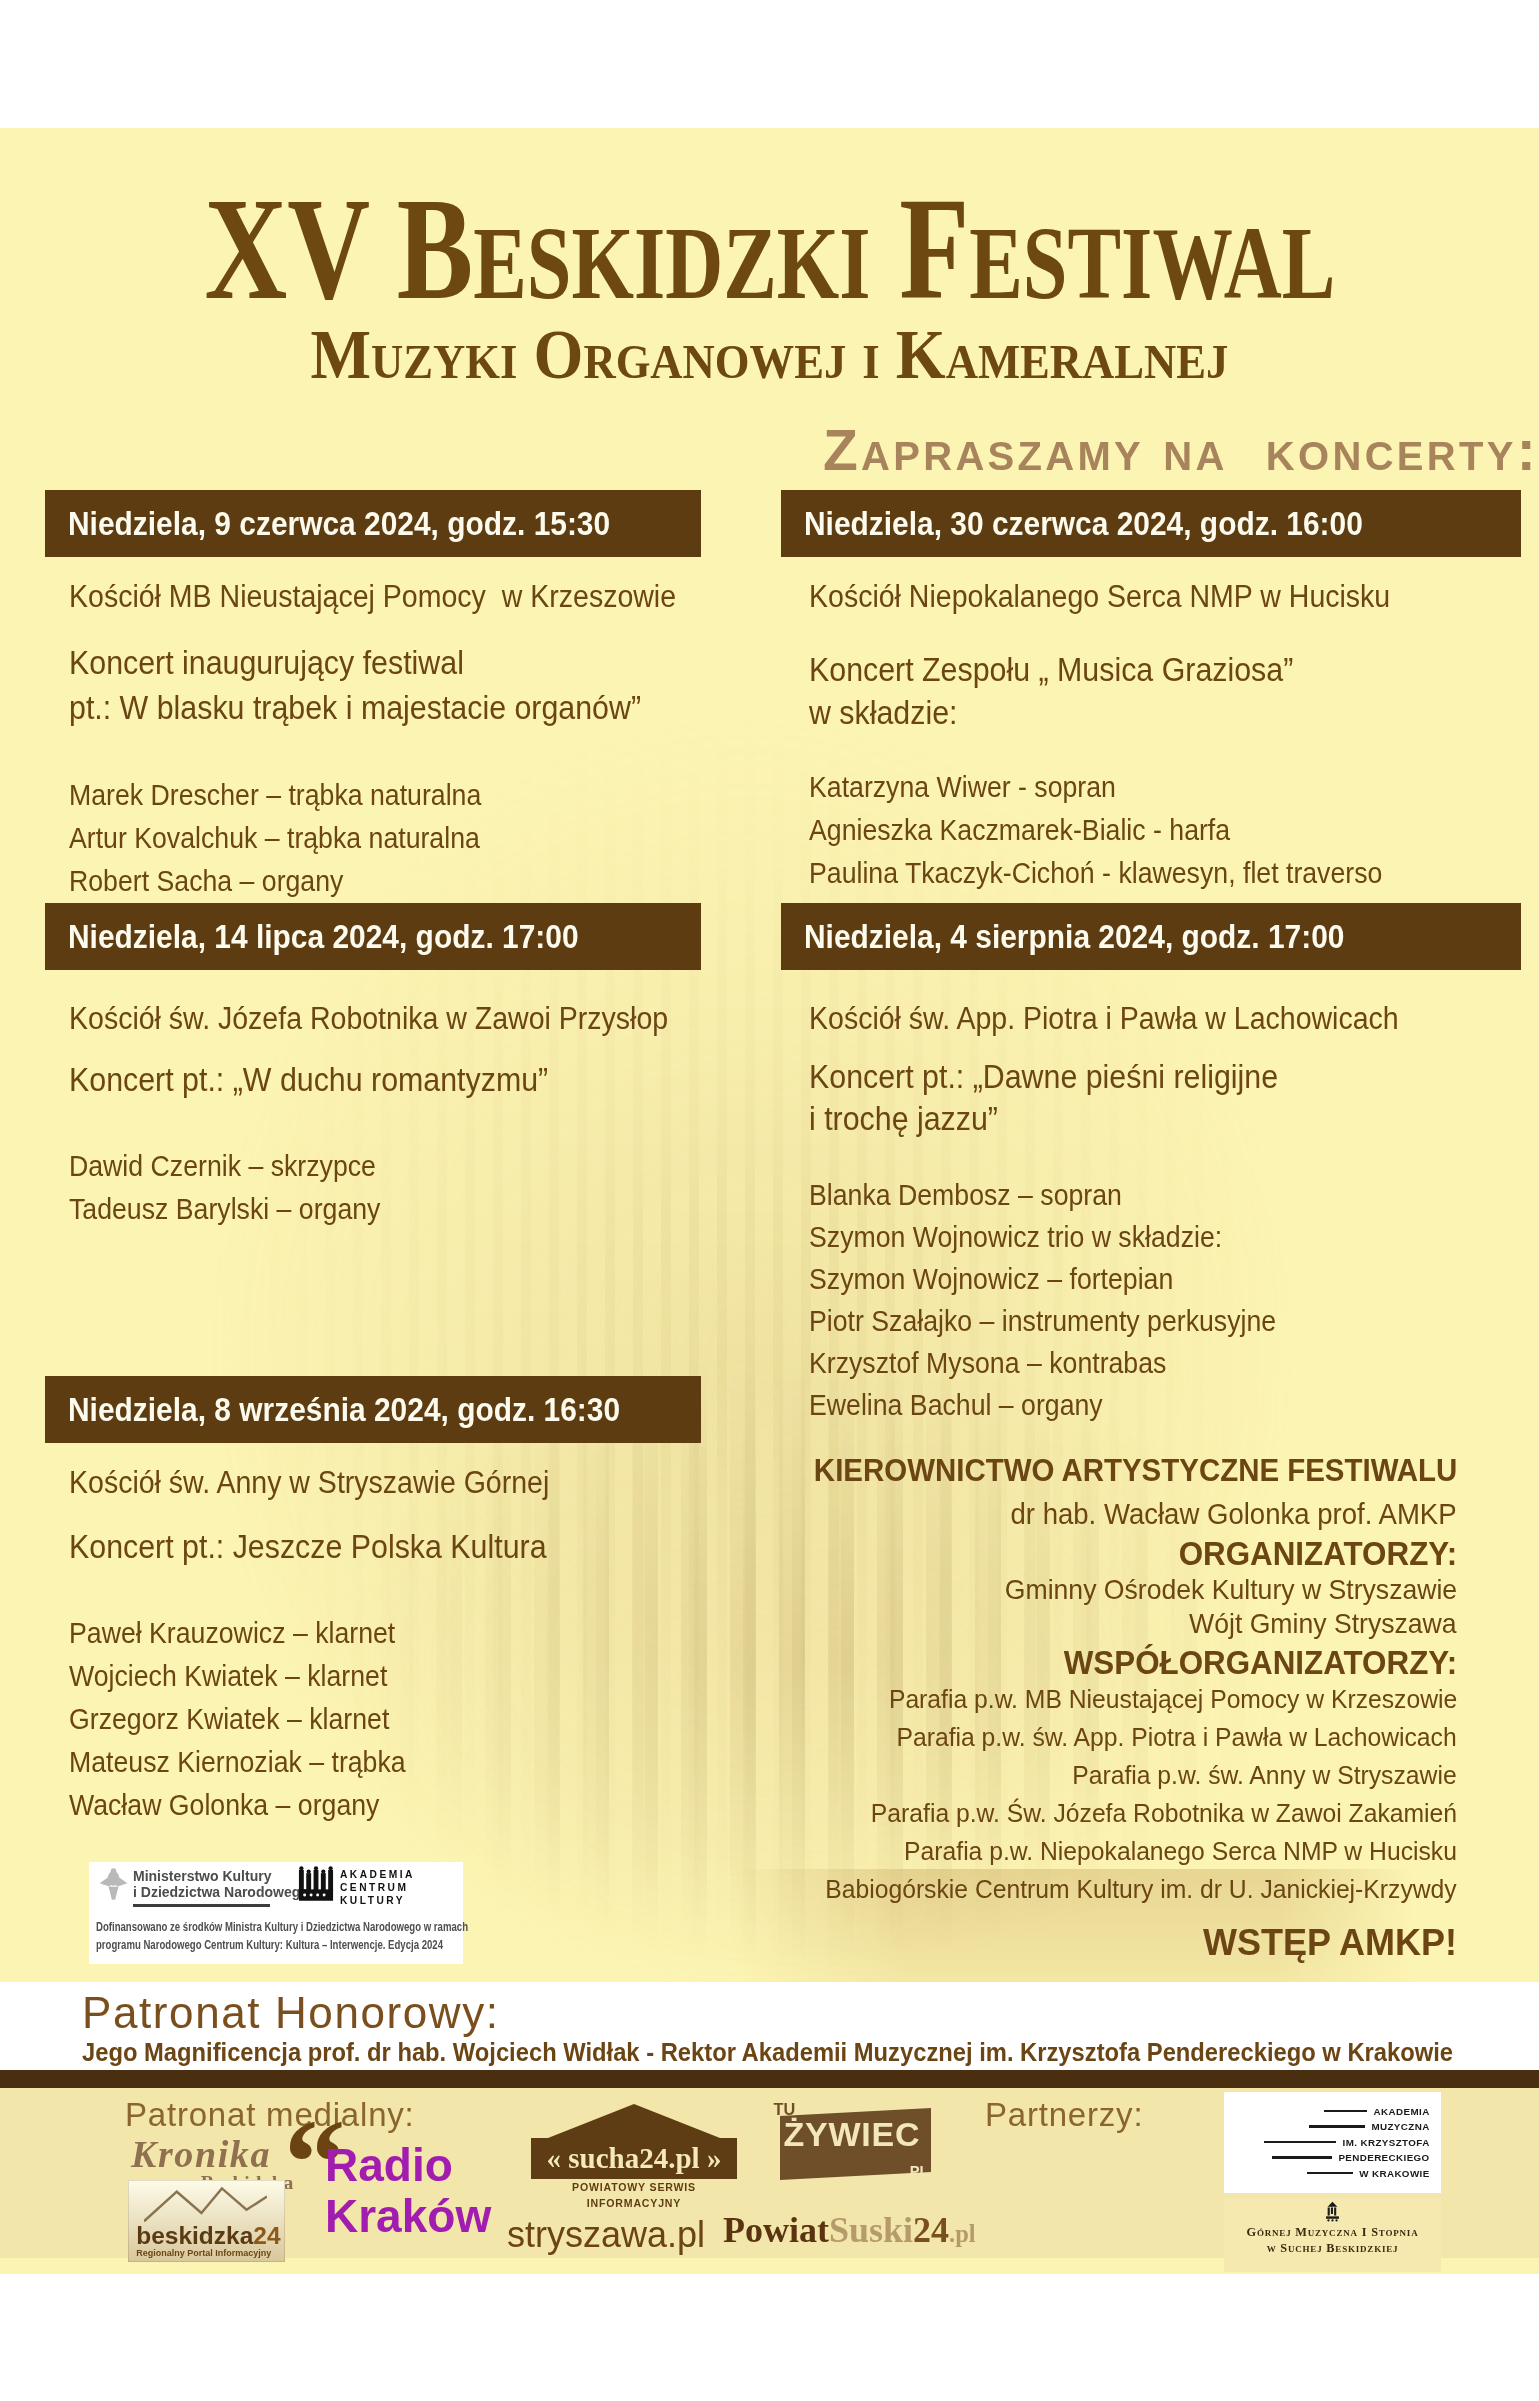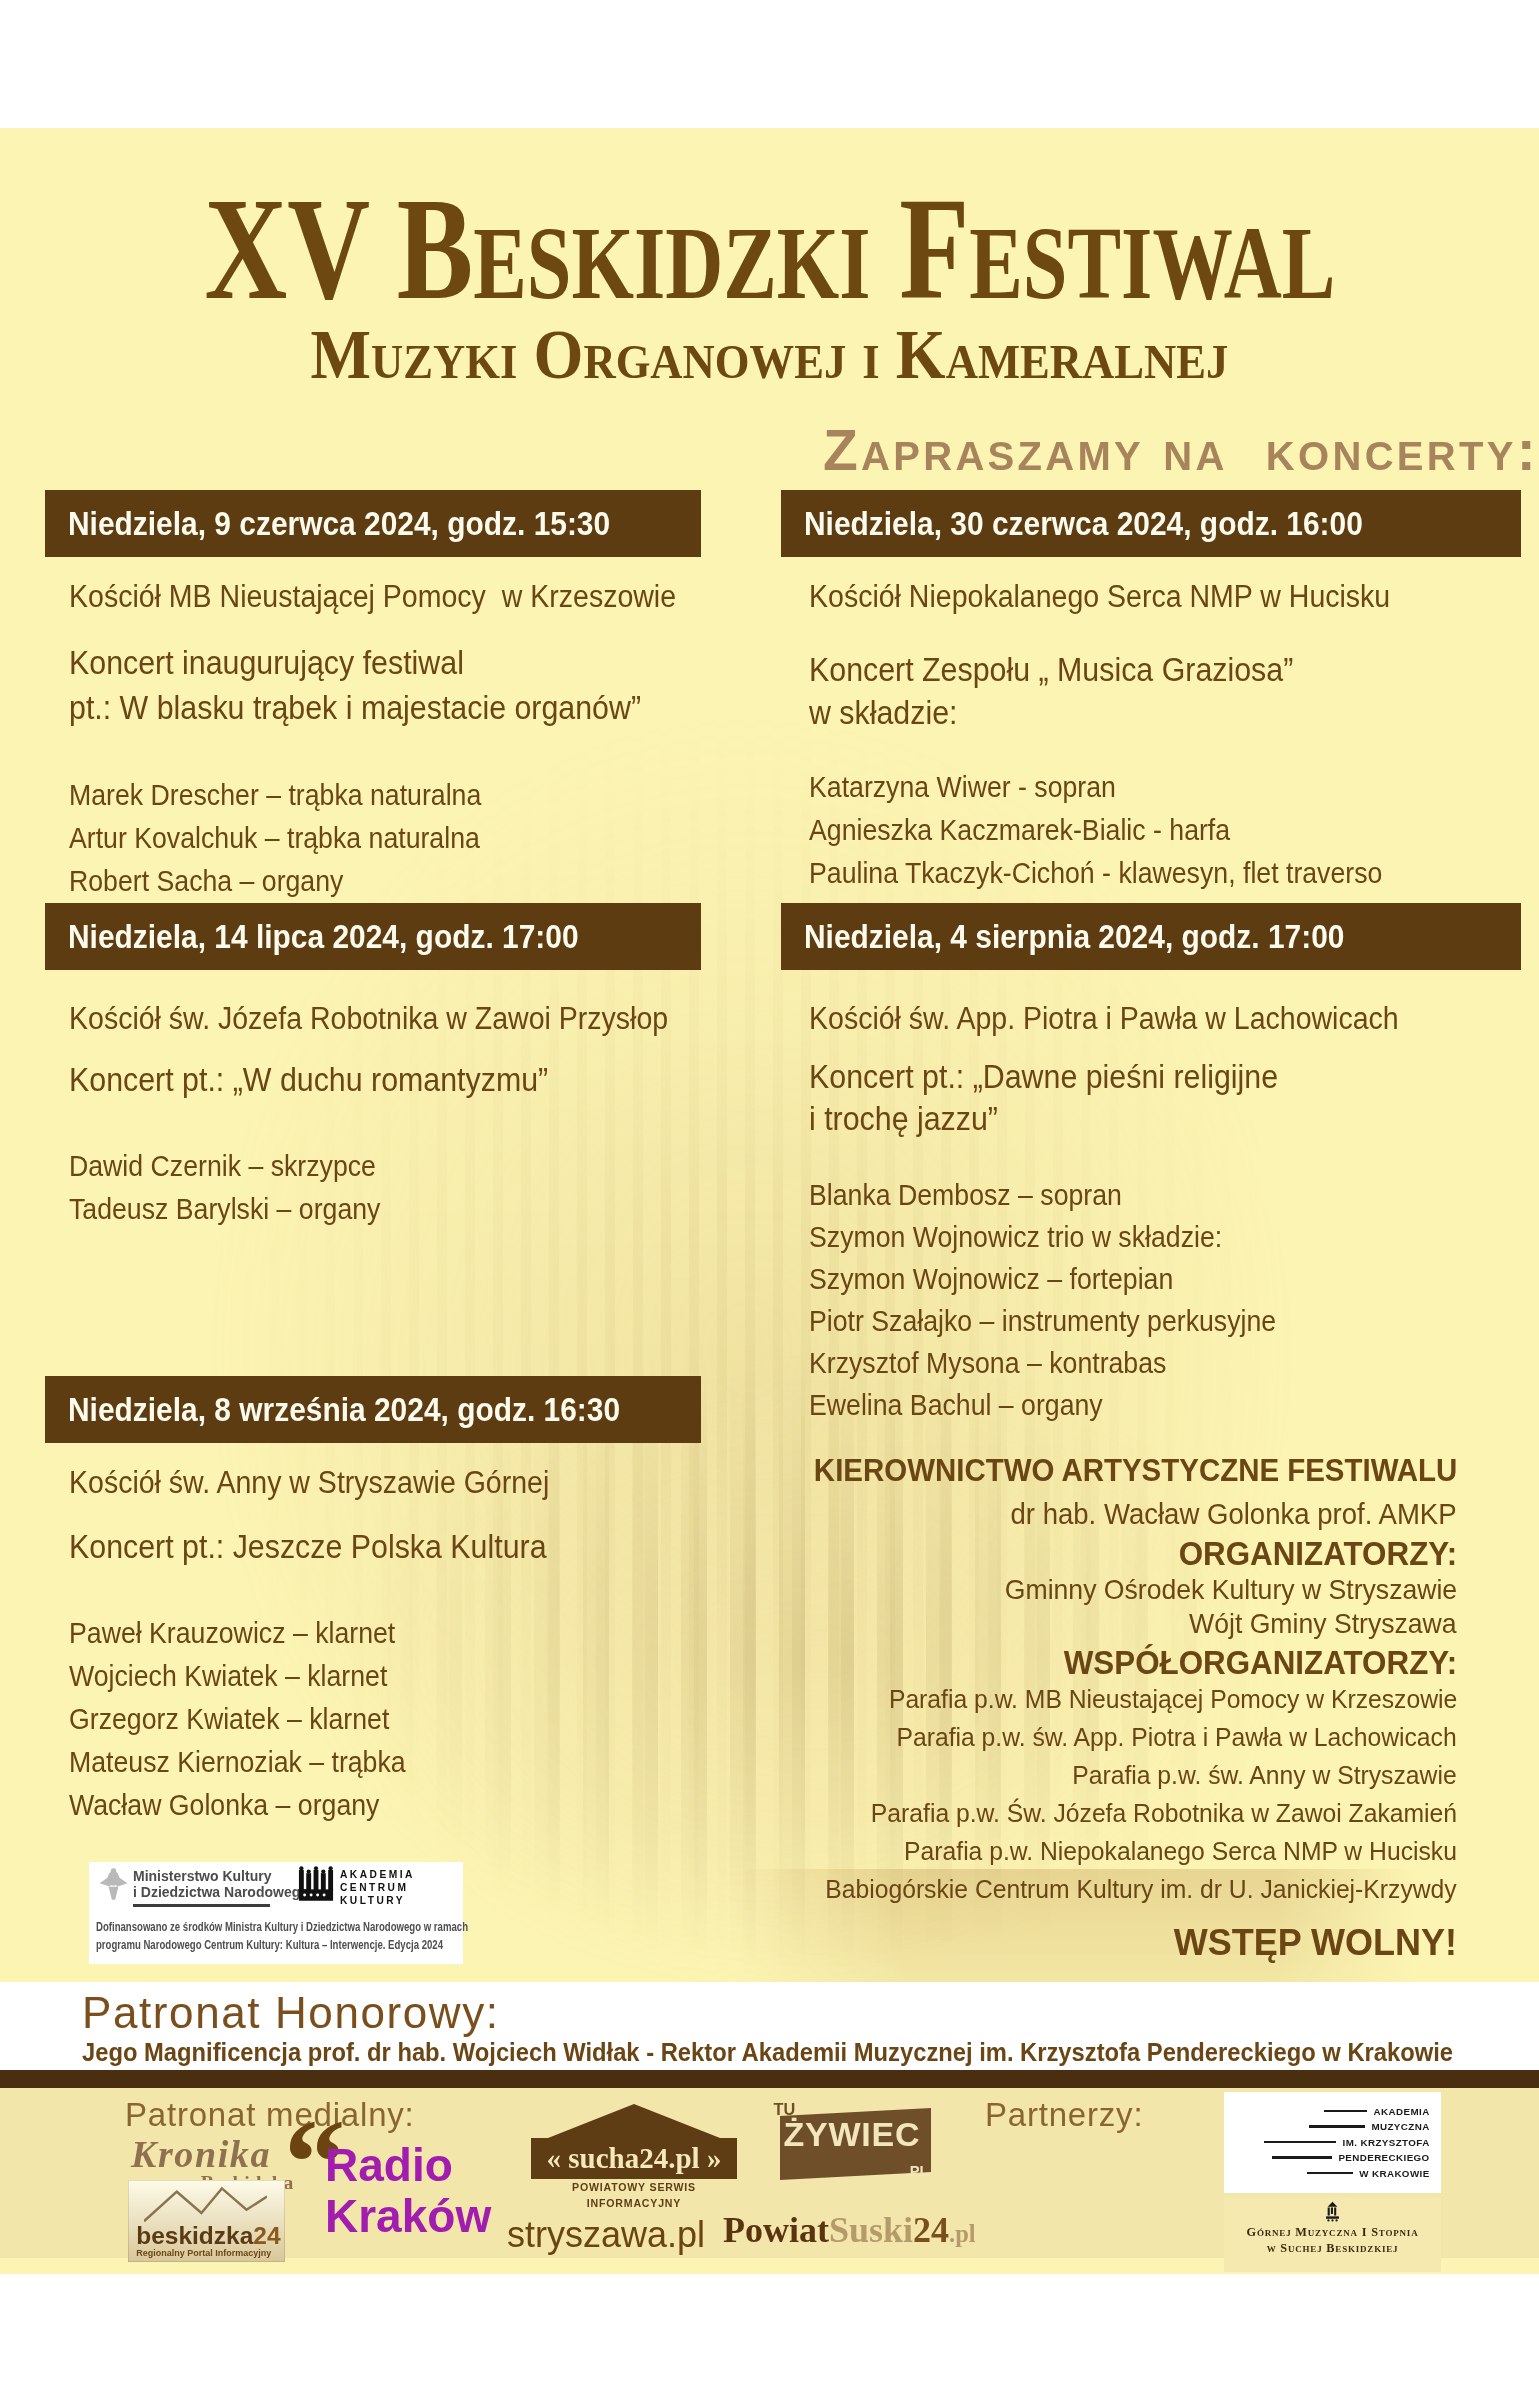--- a/index.html
+++ b/index.html
@@ -206,21 +206,21 @@
   </div>
   <div class="abs rcol rhead2" style="top:1516px;"><span class="fitr">WSPÓŁORGANIZATORZY:</span></div>
   <div class="abs rcol rlist" style="top:1552px;">
     <div><span class="fitr">Parafia p.w. MB Nieustającej Pomocy w Krzeszowie</span></div>
     <div><span class="fitr">Parafia p.w. św. App. Piotra i Pawła w Lachowicach</span></div>
     <div><span class="fitr">Parafia p.w. św. Anny w Stryszawie</span></div>
     <div><span class="fitr">Parafia p.w. Św. Józefa Robotnika w Zawoi Zakamień</span></div>
     <div><span class="fitr">Parafia p.w. Niepokalanego Serca NMP w Hucisku</span></div>
     <div><span class="fitr">Babiogórskie Centrum Kultury im. dr U. Janickiej-Krzywdy</span></div>
   </div>
-  <div class="abs rcol free" style="top:1794px;">WSTĘP WOLNY!</div>
+  <div class="abs rcol free" style="top:1794px;">WSTĘP AMKP!</div>
 
   <div class="abs fundbox">
     <svg class="abs" style="left:8.2px;top:4.9px;" width="33" height="36" viewBox="0 0 40 44">
       <g fill="#b9b9b9">
         <ellipse cx="20" cy="14" rx="7" ry="9"></ellipse>
         <path d="M20 8 L3 20 L16 24 Z"></path>
         <path d="M20 8 L37 20 L24 24 Z"></path>
         <path d="M14 24 L26 24 L22 40 L18 40 Z"></path>
         <circle cx="20" cy="5" r="3.4"></circle>
       </g>

